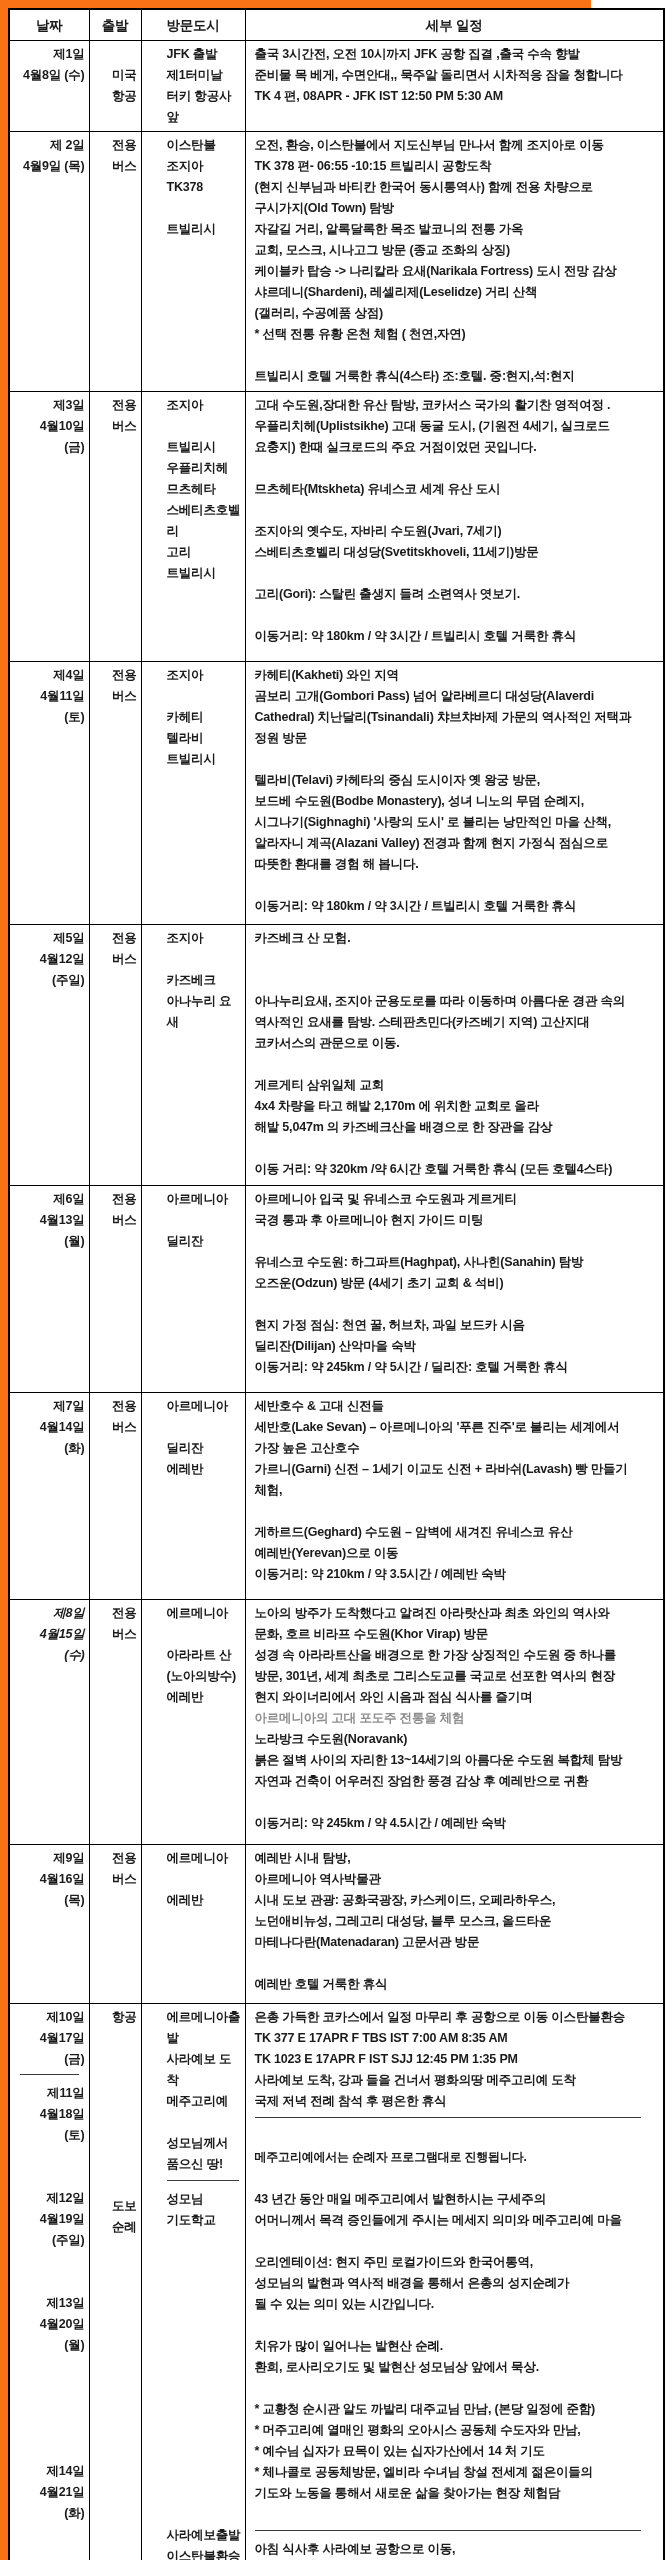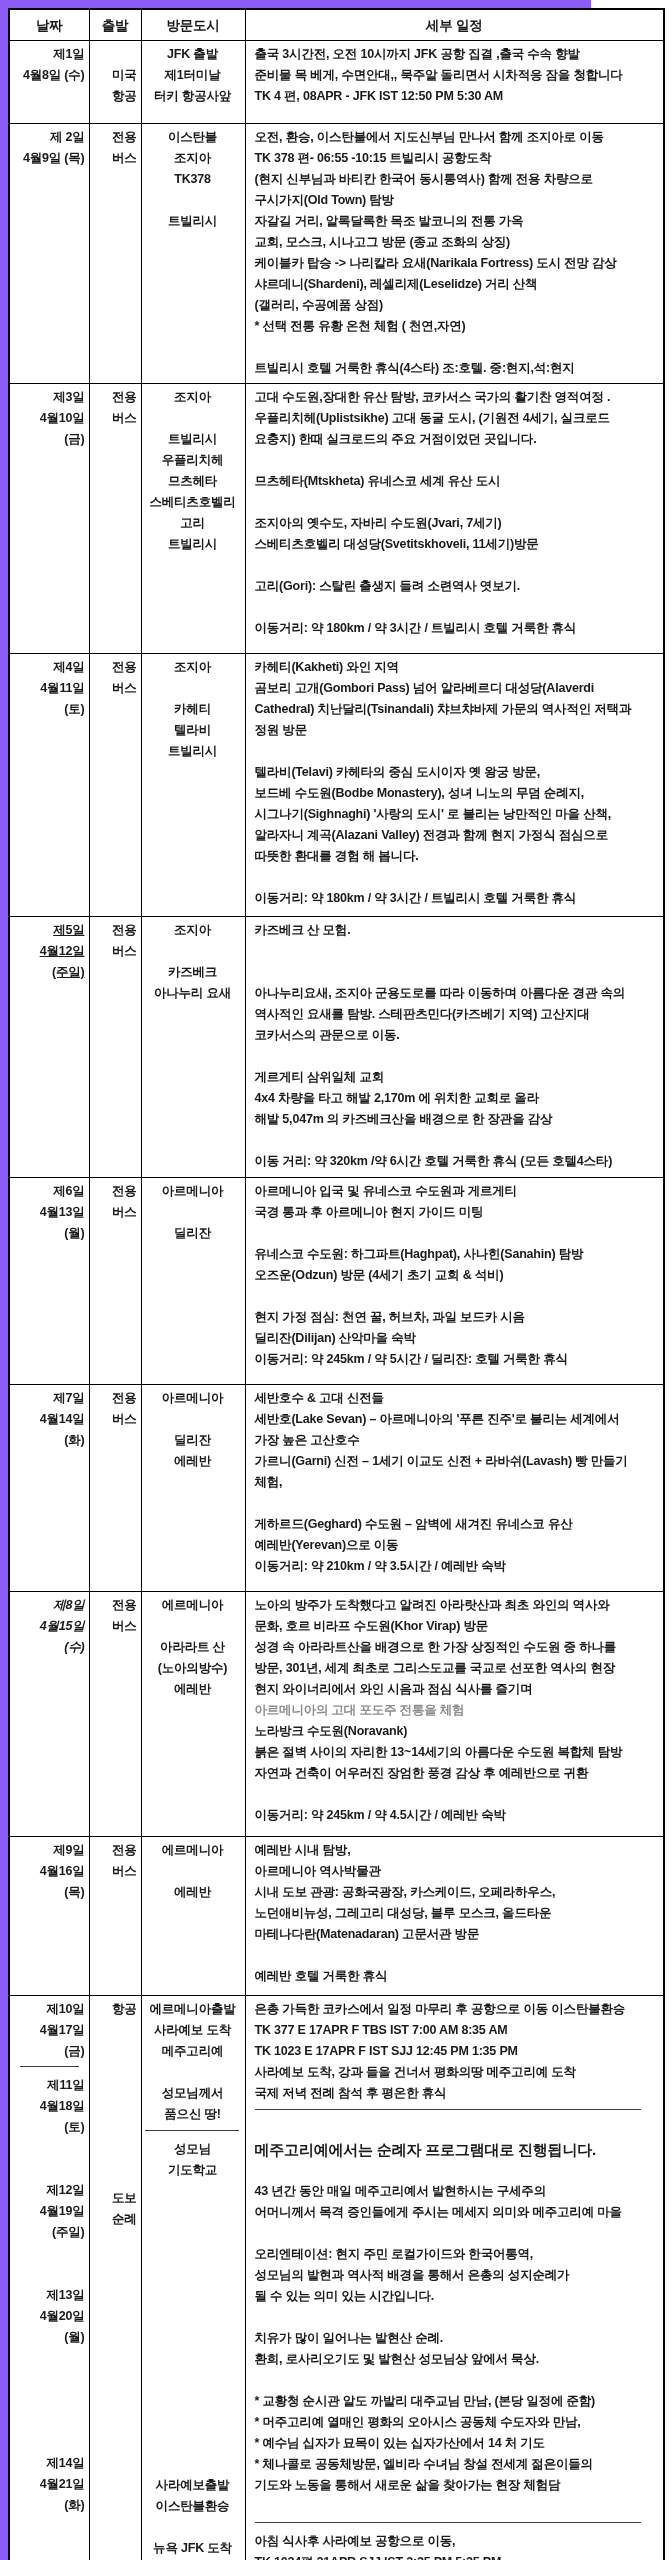--- a/index.html
+++ b/index.html
@@ -2,21 +2,21 @@
 <html><head>
 <meta charset="utf-8">
 <style>
   html,body{margin:0;padding:0;background:#ffffff;}
   body{
     width:672px;
     font-family:"Liberation Sans","DejaVu Sans",sans-serif;
     color:#1b1b1b;
     -webkit-font-smoothing:antialiased;
   }
-  .page{width:591px;min-height:2560px;background:#8b5cf6;position:relative;}
+  .page{width:591px;min-height:2560px;background:#f97316;position:relative;}
   table.itn{
     border-collapse:collapse;
     table-layout:fixed;
     position:absolute;
     left:8px;top:8px;
     width:655px;
     border:2px solid #000;
     background:#fff;
   }
   col.c-date{width:80px;}
@@ -35,24 +35,24 @@
   }
   th{
     text-align:center;
     font-size:13.5px;
     font-weight:700;
     padding:3px 2px;
     height:24px;
     vertical-align:middle;
   }
   td.date-cell,td.departure-cell{text-align:right;}
-  td.cities-cell{padding-left:3px;text-align:center;}
+  td.cities-cell{padding-left:25px;}
   td.details-cell{padding-left:9px;padding-right:20px;}
   .cell-line{min-height:21px;}
-  .cell-line.b{font-weight:700;font-size:15px;}
+  .cell-line.b{font-weight:700;font-size:12px;}
   .cell-line.g{color:#8d8d8d;}
   .divider{
     border-bottom:1.6px solid #3c3c3c;
     height:2px;
     margin:3px 2px 8px 0;
   }
   td.date-cell .divider{margin:2px 6px 8px 6px;}
 </style>
 </head>
 <body>
@@ -187,21 +187,21 @@
             <div class="cell-line">텔라비(Telavi) 카헤타의 중심 도시이자   옛 왕궁 방문,</div>
             <div class="cell-line">보드베 수도원(Bodbe Monastery), 성녀 니노의 무덤 순례지,</div>
             <div class="cell-line">시그나기(Sighnaghi) '사랑의 도시' 로 불리는 낭만적인 마을 산책,</div>
             <div class="cell-line">알라자니 계곡(Alazani Valley) 전경과 함께 현지 가정식 점심으로</div>
             <div class="cell-line">따뜻한 환대를   경험 해 봅니다.</div>
             <div class="cell-line">&nbsp;</div>
             <div class="cell-line">이동거리: 약 180km / 약 3시간 / 트빌리시 호텔 거룩한 휴식</div>
           </td>
         </tr>
         <tr>
-          <td class="date-cell" style="height: 254px; text-decoration: underline;">
+          <td class="date-cell" style="height: 254px;">
             <div class="cell-line">제5일</div>
             <div class="cell-line">4월12일</div>
             <div class="cell-line">(주일)</div>
           </td>
           <td class="departure-cell">
             <div class="cell-line">전용</div>
             <div class="cell-line">버스</div>
           </td>
           <td class="cities-cell">
             <div class="cell-line">조지아</div>

